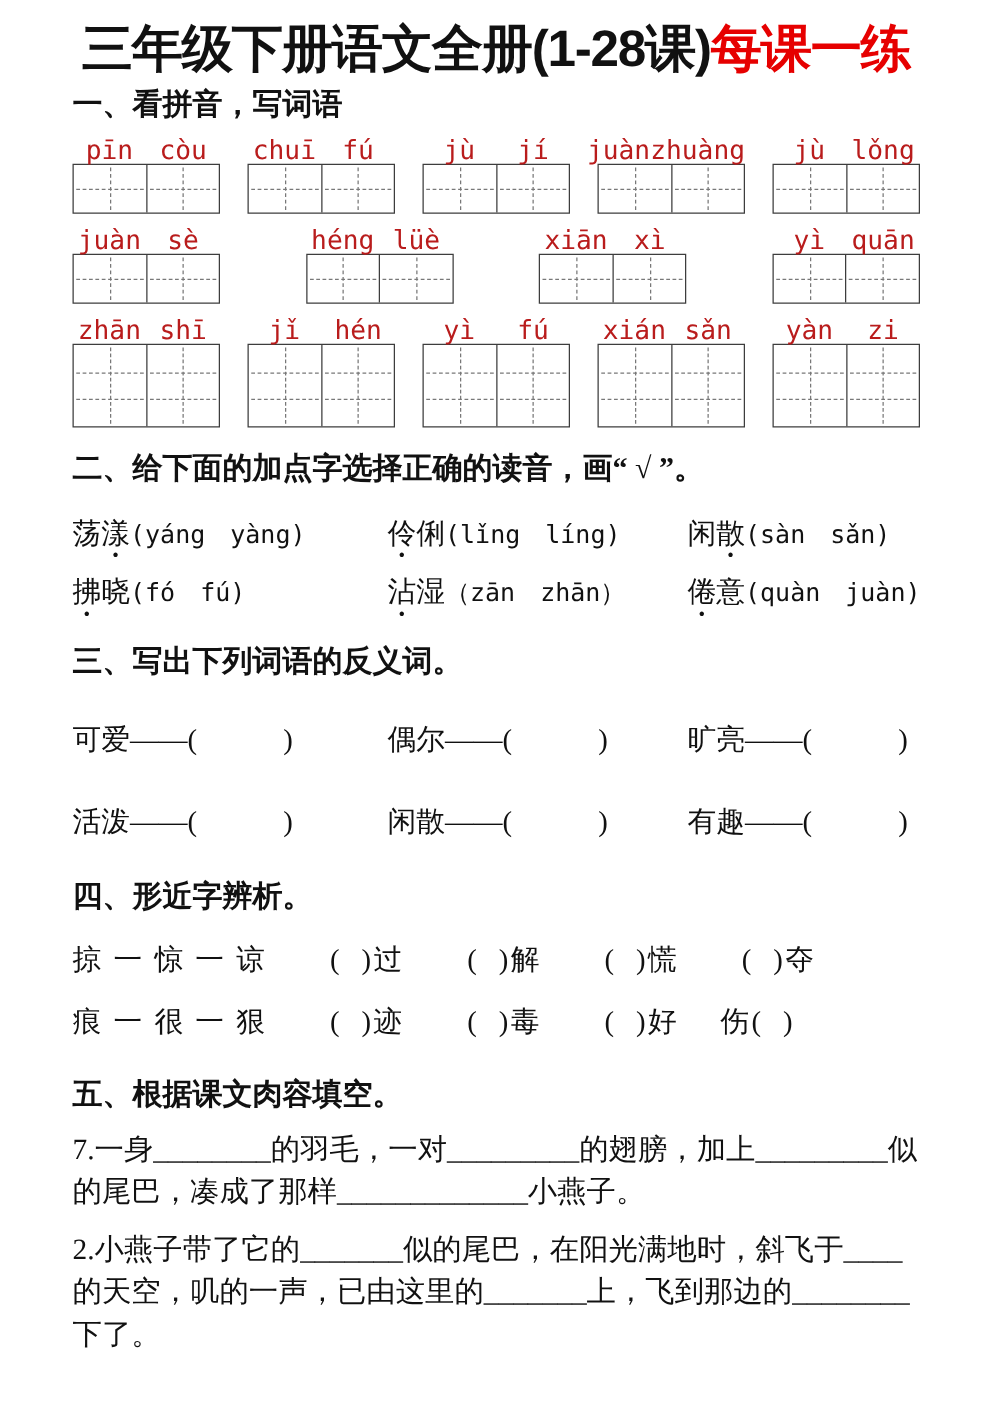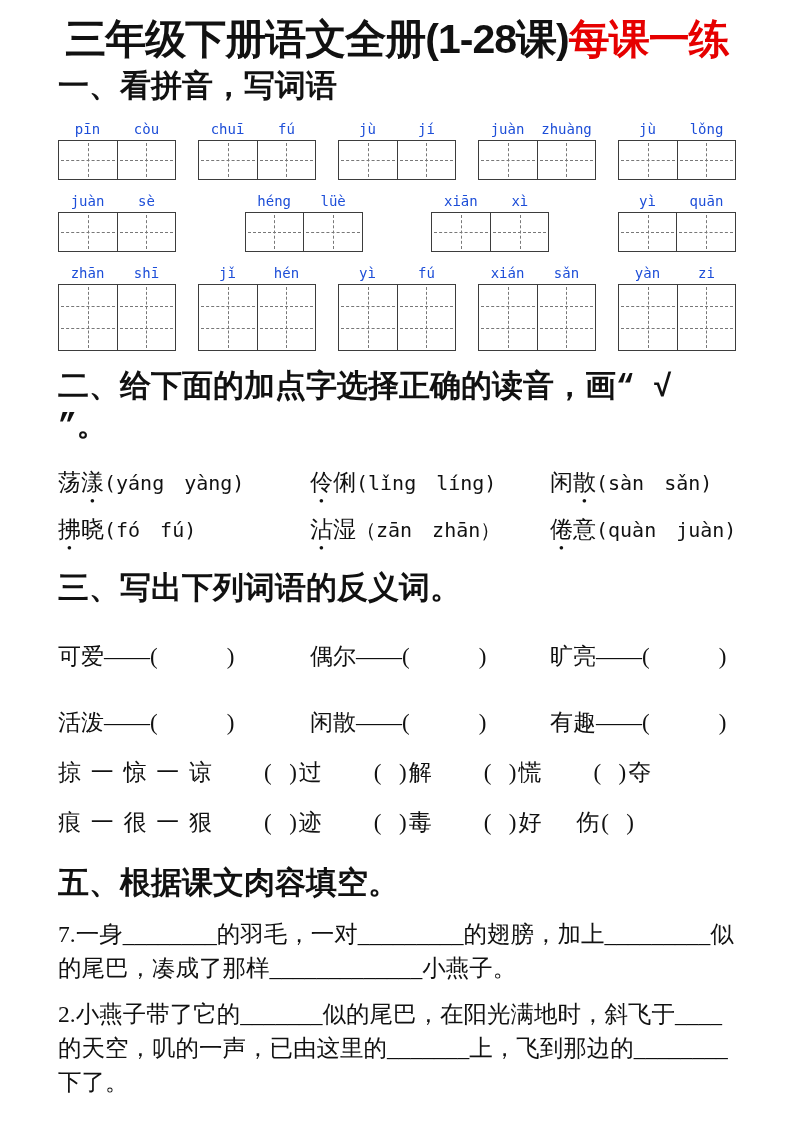--- a/index.html
+++ b/index.html
@@ -21,39 +21,39 @@
     font-weight: 900; font-size: 41px; line-height: 1.15;
     letter-spacing: -1px; white-space: nowrap;
   }
   .title .red {  }
   .subtitle {
     text-align: center; font-weight: 700;
     font-size: 28px; line-height: 1.2; margin-top: 1px;
   }
   
   .sec-heading {
-    font-family: Liberation Mono, monospace;
-    font-weight: 700; font-size: 31px; line-height: 1.25;
+    font-family: Liberation Serif, serif;
+    font-weight: 700; font-size: 24px; line-height: 1.25;
   }
   .h1x { margin-top: 6px; }
   .h2x { margin-top: 18px; }
   .h3x { margin-top: 26px; }
   .h4x { margin-top: 30px; }
   .h5x { margin-top: 28px; }
 
   
   .prow {
     display: flex; justify-content: space-between;
     margin-top: 11px;
   }
   .pblock { width: 118px; }
   .plabel {
     display: flex; height: 21px;
     font-family: "DejaVu Sans Mono", monospace;
-    font-size: 14px; line-height: 21px; color: #1d4ed8;
+    font-size: 21px; line-height: 21px; color: #b91c1c; justify-content: flex-end;
   }
   .plabel span { flex: 1; text-align: center; }
   .pbox {
     display: flex;
     border: 1.6px solid #3d3d3d;
     height: 40px; box-sizing: border-box;
   }
   .prow.tall .pbox { height: 67px; }
   .pcell { position: relative; flex: 1; }
   .pcell + .pcell { border-left: 1.6px solid #3d3d3d; }
@@ -327,20 +327,21 @@
 
       <div class="ant-item">旷亮——(　　　)</div>
 
       <div class="ant-item">活泼——(　　　)</div>
 
       <div class="ant-item">闲散——(　　　)</div>
 
       <div class="ant-item">有趣——(　　　)</div>
     </div>
 
+  <div class="sec-heading h4x">四、形近字辨析。</div>
 
   <div class="sec4">
 
       <div class="s4row">掠 一 惊 一 谅　　(  )过　　(  )解　　(  )慌　　(  )夺</div>
 
       <div class="s4row">痕 一 很 一 狠　　(  )迹　　(  )毒　　(  )好　 伤(  )</div>
     </div>
 
   <div class="sec-heading h5x">五、根据课文肉容填空。</div>
 

